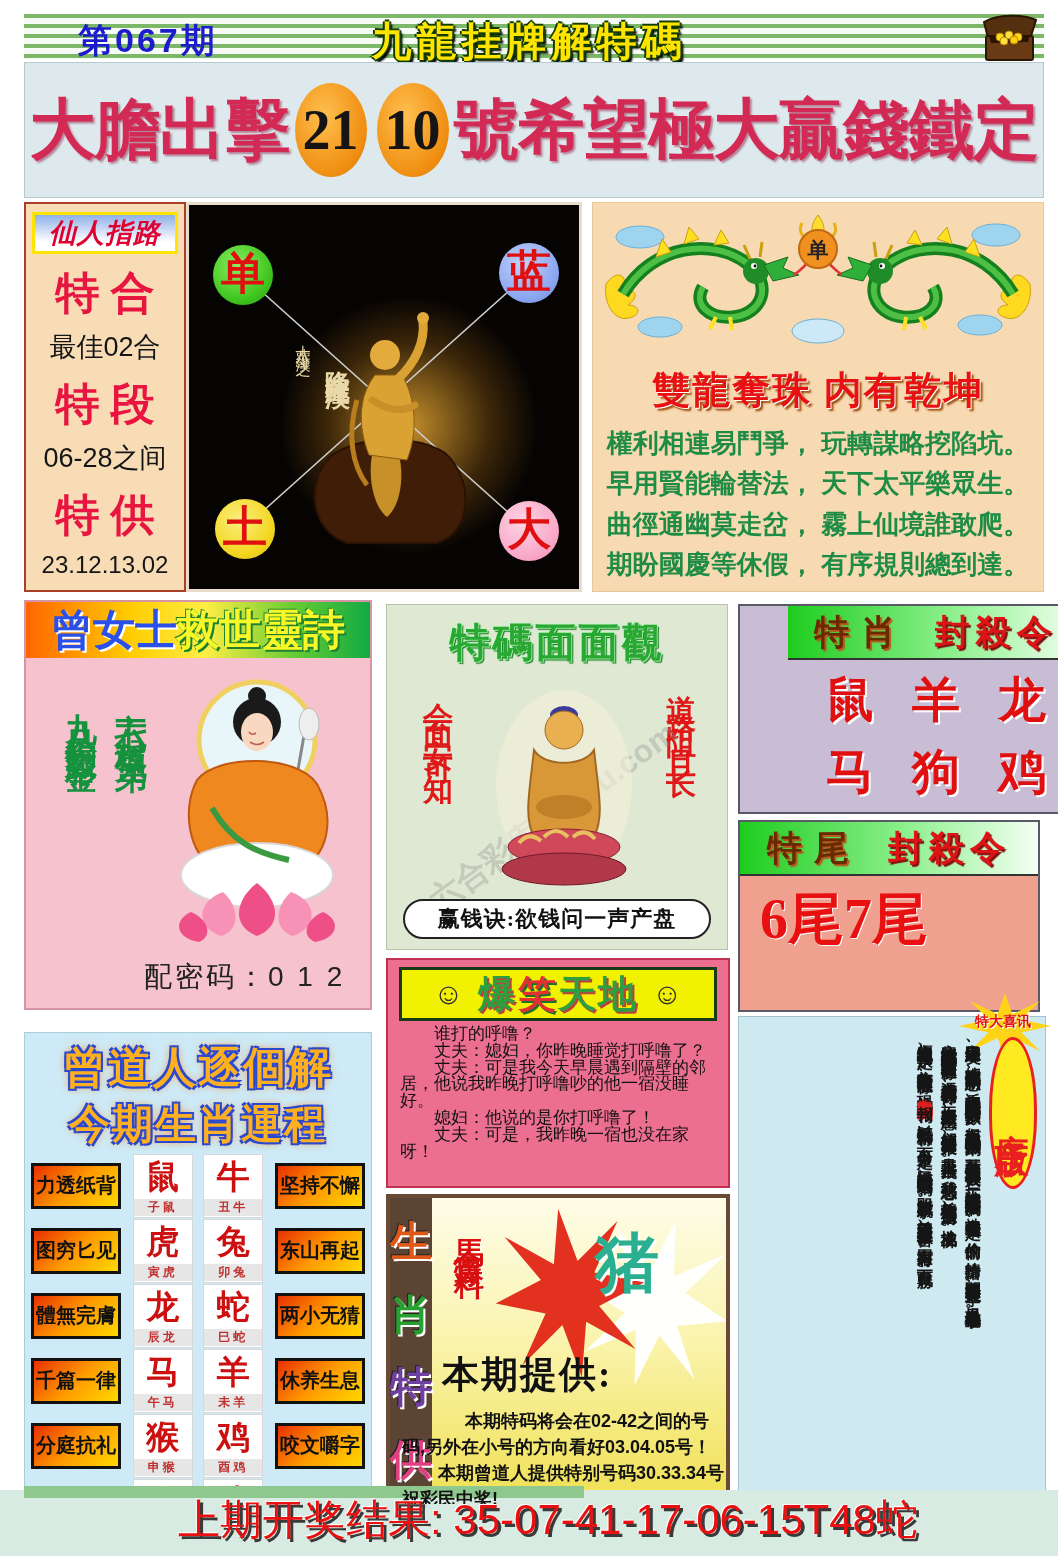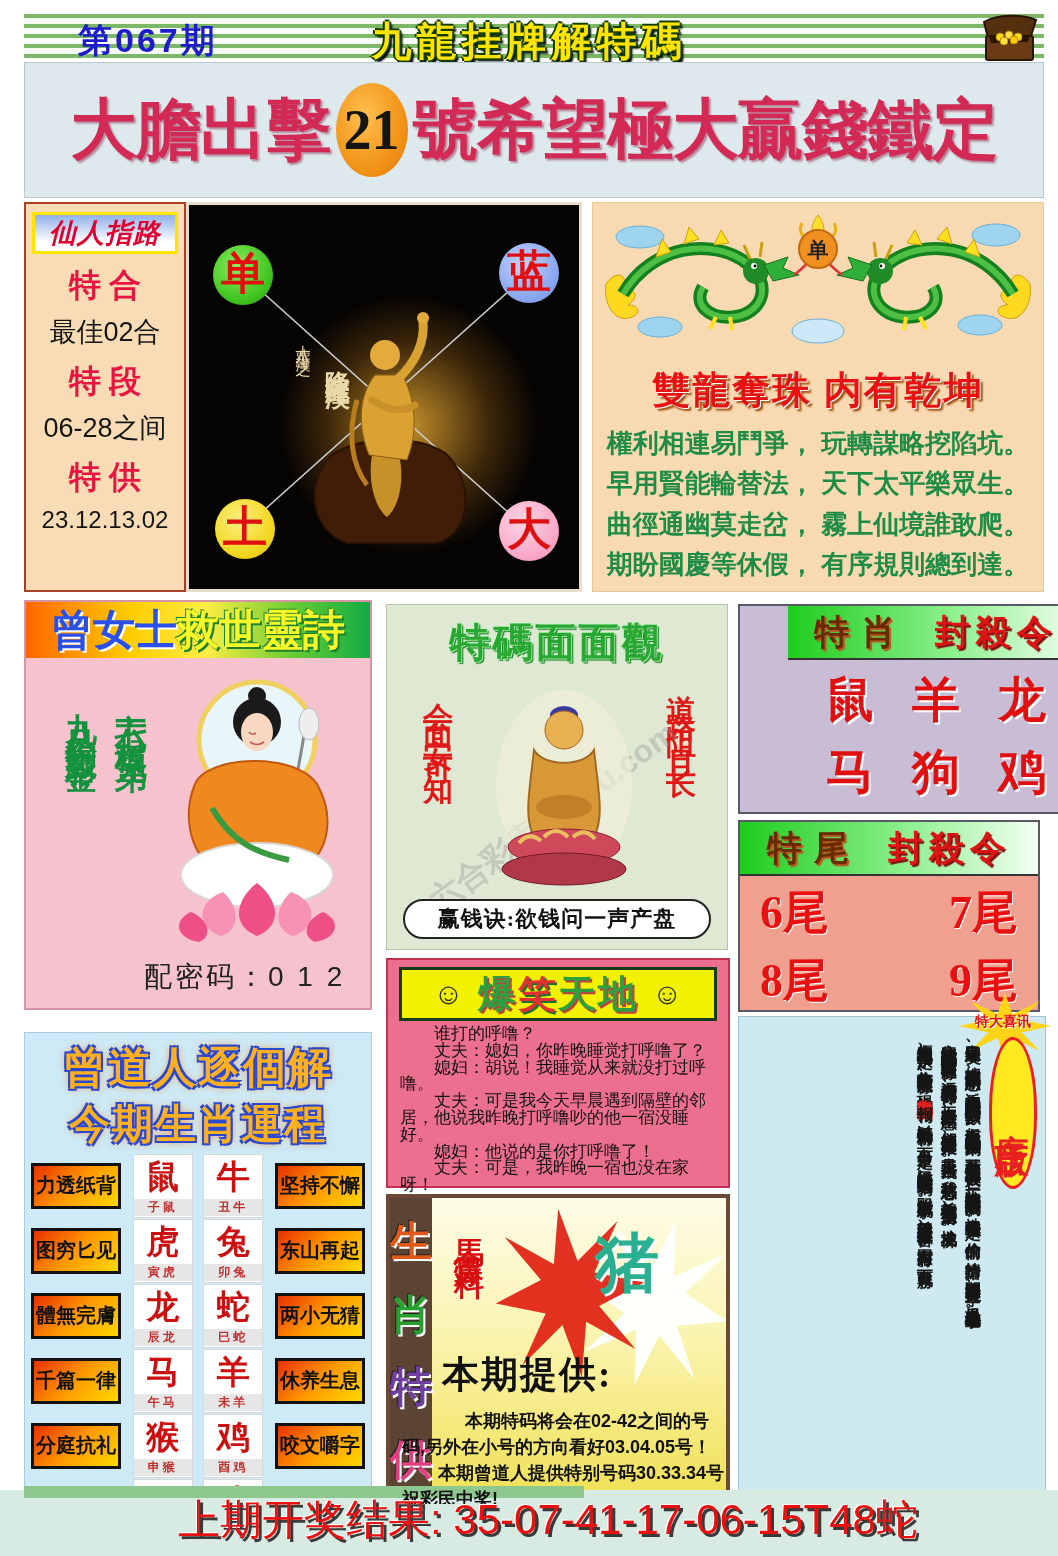--- a/index.html
+++ b/index.html
@@ -26,21 +26,21 @@
     color: #151515; font-size: 56px; font-weight: 900; line-height: 94px; text-align: center;
     font-family: "Liberation Serif", serif; }
 
   
   #immortal { left: 24px; top: 202px; width: 162px; height: 390px; background: #f7dcb6;
     border: 2px solid #a84028; text-align: center; }
   .imm-title { margin: 8px auto 2px; width: 146px; height: 42px; border: 3px solid #ffe400;
     background: linear-gradient(180deg,#8fb0e8,#ffffff 75%);
     color: #e00030; font-size: 27px; font-weight: 900; line-height: 36px; letter-spacing: 1px;
     font-style: italic; font-family: "Liberation Serif", serif; }
-  .imm-label { color: #e81540; font-size: 32px; font-weight: 900; margin-top: 10px;
+  .imm-label { color: #e81540; font-size: 44px; font-weight: 900; margin-top: 10px;
     font-family: "Liberation Serif", serif; white-space: nowrap; }
   .imm-value { color: #151515; font-size: 27px; margin-top: 6px; white-space: nowrap; }
   .imm-value.small { font-size: 24px; }
 
   #arhatPanel { left: 186px; top: 202px; width: 396px; height: 390px; background: #060403;
     border: 3px solid #eadcca; }
   #arhatGlow { left: 90px; top: 90px; width: 260px; height: 260px; border-radius: 50%;
     background: radial-gradient(circle, rgba(205,150,45,.95), rgba(110,70,15,.5) 45%, transparent 70%); }
   #xlines { left: 0; top: 0; }
   .corner { position: absolute; width: 60px; height: 60px; border-radius: 50%; text-align: center;
@@ -96,21 +96,21 @@
   .ban-panel { border: 2px solid #5a5a66; }
   .ban-header { height: 54px; background: linear-gradient(90deg,#1ecc1e,#8cf08c 55%,#f4fff4);
     border-bottom: 2px solid #333; display: flex; align-items: center; justify-content: space-evenly;
     font-size: 35px; font-weight: 900; font-family: "Liberation Serif", serif; }
   .ban-a { color: #6a2a00; text-shadow: 2px 2px 1px #b85820; letter-spacing: 12px; }
   .ban-b { color: #dd1414; text-shadow: 2px 2px 1px #801010; letter-spacing: 6px; }
   #shaxiaoPanel { left: 738px; top: 604px; width: 348px; height: 210px; background: #c9bdd6; padding-left: 48px; }
   .sx-row { display: flex; justify-content: space-evenly; font-size: 48px; color: #e01010; font-weight: 700;
     margin-top: 8px; font-family: "Liberation Serif", serif; text-shadow: 2px 2px 0 #fff; }
   #shaweiPanel { left: 738px; top: 820px; width: 302px; height: 192px; background: #efa08e; }
-  .sw-row { display: flex; justify-content: space-between; padding: 0 20px; font-size: 46px; color: #e81010;
+  .sw-row { display: flex; padding: 0 20px; font-size: 56px; color: #e81010;
     font-weight: 700; margin-top: 6px; font-family: "Liberation Serif", serif; text-shadow: 1px 1px 0 #fff; }
 
   
   #jokePanel { left: 386px; top: 958px; width: 344px; height: 230px; background: #ed6f8f; border: 2px solid #c03050; }
   .joke-header { margin: 7px auto 5px; width: 318px; height: 54px; background: #f2f200; border: 3px solid #173a17;
     display: flex; align-items: center; justify-content: center; gap: 14px; }
   .smiley { font-size: 30px; color: #303030; line-height: 1; }
   .joke-title span { font-size: 38px; font-weight: 900; font-family: "Liberation Serif", serif;
     letter-spacing: 2px; }
   .joke-title span:nth-child(1), .joke-title span:nth-child(3), .joke-title span:nth-child(4)
@@ -198,20 +198,21 @@
     <circle cx="33" cy="23" r="4" fill="#ffe040" stroke="#b88a00"></circle>
     <circle cx="42" cy="25" r="4" fill="#ffd820" stroke="#b88a00"></circle>
     <circle cx="38" cy="28" r="4" fill="#ffcc10" stroke="#b88a00"></circle>
     <circle cx="28" cy="29" r="4" fill="#ffe040" stroke="#b88a00"></circle>
   </svg>
 </div>
 
 <div class="abs" id="headline">
   <span class="hl-text">大膽出擊</span>
   <span class="hl-num">21</span>
+  <span class="hl-num">10</span>
   <span class="hl-text">號希望極大贏錢鐵定</span>
 </div>
 
 <div class="abs" id="immortal">
   <div class="imm-title">仙人指路</div>
   <div class="imm-label">特 合</div>
   <div class="imm-value">最佳02合</div>
   <div class="imm-label">特 段</div>
   <div class="imm-value">06-28之间</div>
   <div class="imm-label">特 供</div>
@@ -347,38 +348,33 @@
 
 <div class="abs ban-panel" id="shaweiPanel">
   <div class="ban-header">
     <span class="ban-a">特尾</span>
     <span class="ban-b">封殺令</span>
   </div>
   <div class="sw-row">
     <span>6尾</span>
     <span>7尾</span>
   </div>
-  <div class="sw-row">
-    <span>8尾</span>
-    <span>9尾</span>
-  </div>
 </div>
 
 <div class="abs" id="jokePanel">
   <div class="joke-header">
     <span class="smiley">☺</span>
     <span class="joke-title">
       <span>爆</span><span>笑</span><span>天</span><span>地</span>
     </span>
     <span class="smiley">☺</span>
   </div>
   <div class="joke-body">
     <p>谁打的呼噜？</p>
     <p>丈夫：媳妇，你昨晚睡觉打呼噜了？</p>
-    <p>媳妇：胡说！我睡觉从来就没打过呼噜。</p>
     <p>丈夫：可是我今天早晨遇到隔壁的邻居，他说我昨晚打呼噜吵的他一宿没睡好。</p>
     <p>媳妇：他说的是你打呼噜了！</p>
     <p>丈夫：可是，我昨晚一宿也没在家呀！</p>
   </div>
 </div>
 
 <div class="abs" id="zodiacPanel">
   <div class="zd-title l1">曾道人逐個解</div>
   <div class="zd-title l2">今期生肖運程</div>
 

